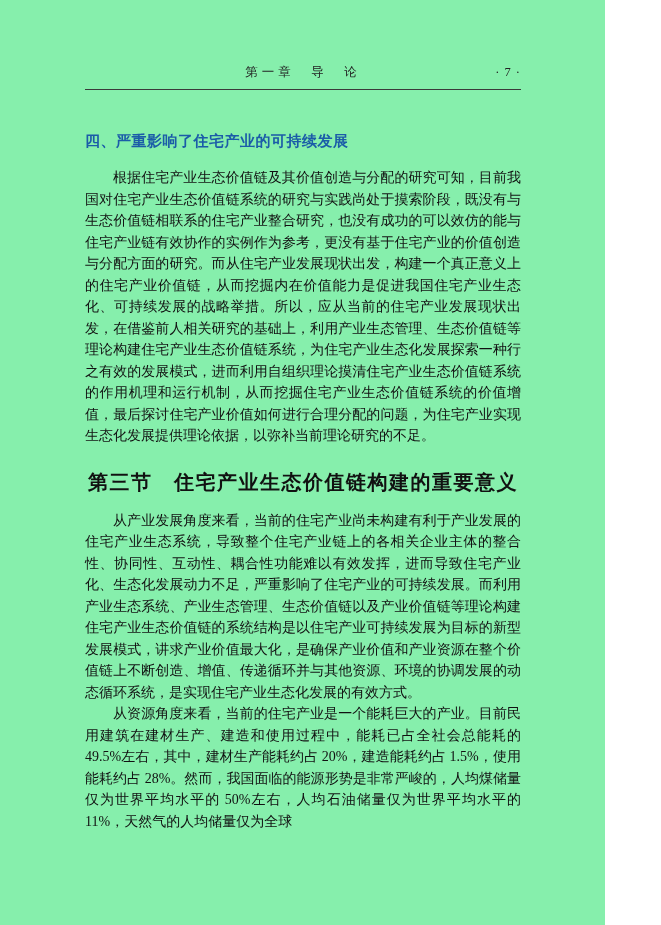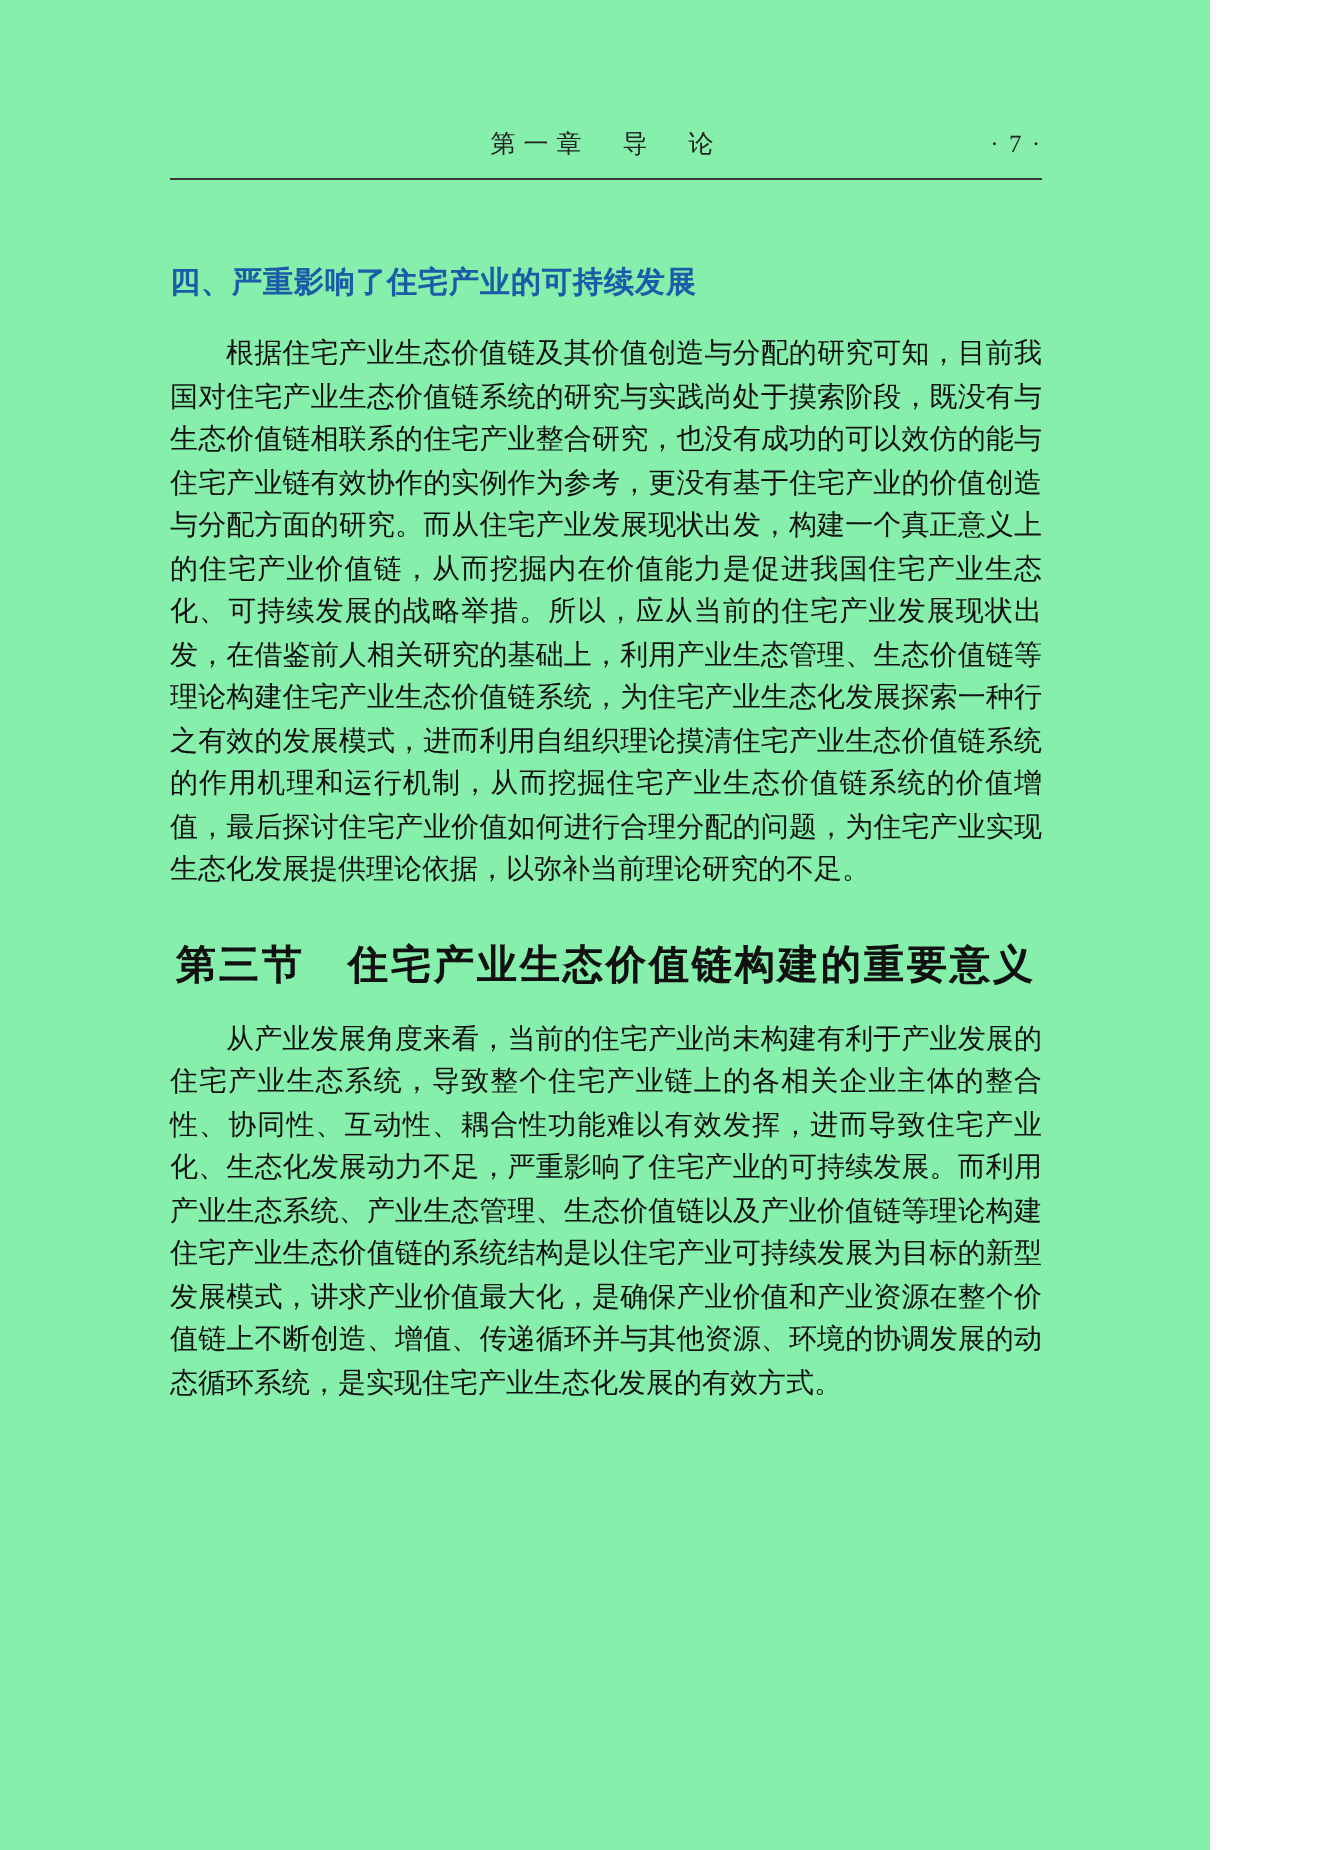--- a/index.html
+++ b/index.html
@@ -78,14 +78,15 @@
 
   <h3 class="subsection-heading">四、严重影响了住宅产业的可持续发展</h3>
 
   <p class="body-para first-para">根据住宅产业生态价值链及其价值创造与分配的研究可知，目前我国对住宅产业生态价值链系统的研究与实践尚处于摸索阶段，既没有与生态价值链相联系的住宅产业整合研究，也没有成功的可以效仿的能与住宅产业链有效协作的实例作为参考，更没有基于住宅产业的价值创造与分配方面的研究。而从住宅产业发展现状出发，构建一个真正意义上的住宅产业价值链，从而挖掘内在价值能力是促进我国住宅产业生态化、可持续发展的战略举措。所以，应从当前的住宅产业发展现状出发，在借鉴前人相关研究的基础上，利用产业生态管理、生态价值链等理论构建住宅产业生态价值链系统，为住宅产业生态化发展探索一种行之有效的发展模式，进而利用自组织理论摸清住宅产业生态价值链系统的作用机理和运行机制，从而挖掘住宅产业生态价值链系统的价值增值，最后探讨住宅产业价值如何进行合理分配的问题，为住宅产业实现生态化发展提供理论依据，以弥补当前理论研究的不足。</p>
 
   <h2 class="section-heading">第三节　住宅产业生态价值链构建的重要意义</h2>
 
 
   <p class="body-para">从产业发展角度来看，当前的住宅产业尚未构建有利于产业发展的住宅产业生态系统，导致整个住宅产业链上的各相关企业主体的整合性、协同性、互动性、耦合性功能难以有效发挥，进而导致住宅产业化、生态化发展动力不足，严重影响了住宅产业的可持续发展。而利用产业生态系统、产业生态管理、生态价值链以及产业价值链等理论构建住宅产业生态价值链的系统结构是以住宅产业可持续发展为目标的新型发展模式，讲求产业价值最大化，是确保产业价值和产业资源在整个价值链上不断创造、增值、传递循环并与其他资源、环境的协调发展的动态循环系统，是实现住宅产业生态化发展的有效方式。</p>
 
+  <p class="body-para">从资源角度来看，当前的住宅产业是一个能耗巨大的产业。目前民用建筑在建材生产、建造和使用过程中，能耗已占全社会总能耗的 49.5%左右，其中，建材生产能耗约占 20%，建造能耗约占 1.5%，使用能耗约占 28%。然而，我国面临的能源形势是非常严峻的，人均煤储量仅为世界平均水平的 50%左右，人均石油储量仅为世界平均水平的 11%，天然气的人均储量仅为全球</p>
 
 </div>
 
 </body></html>

